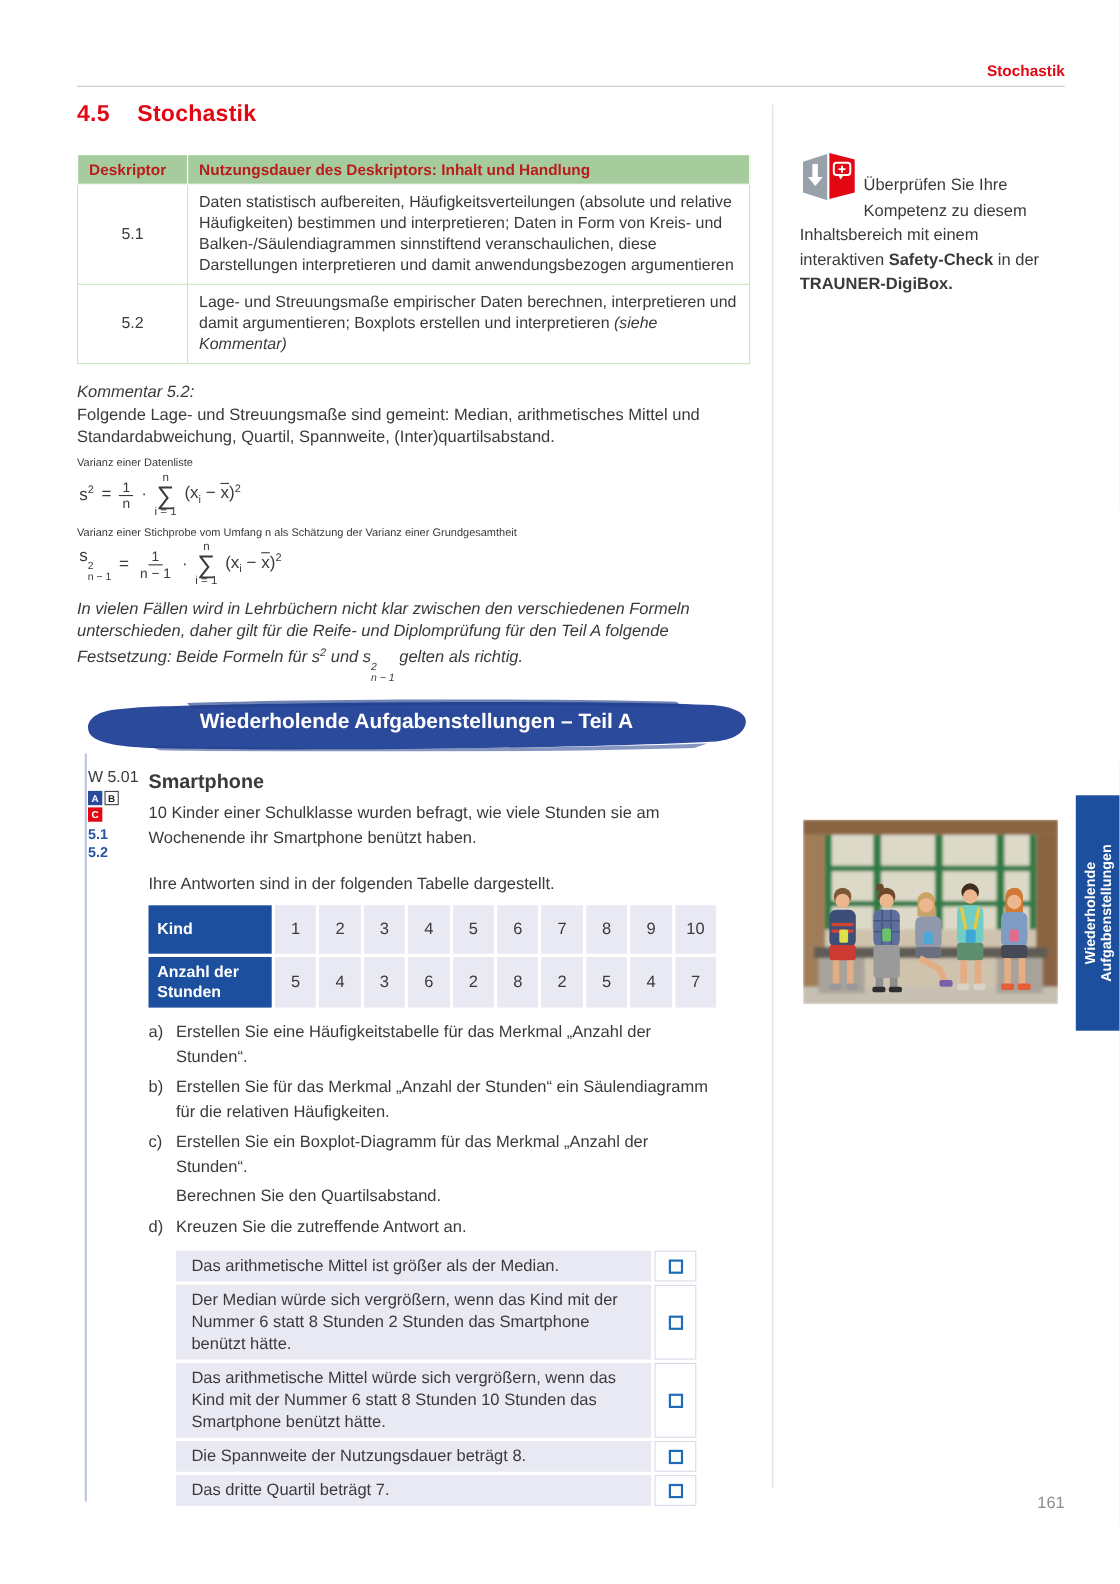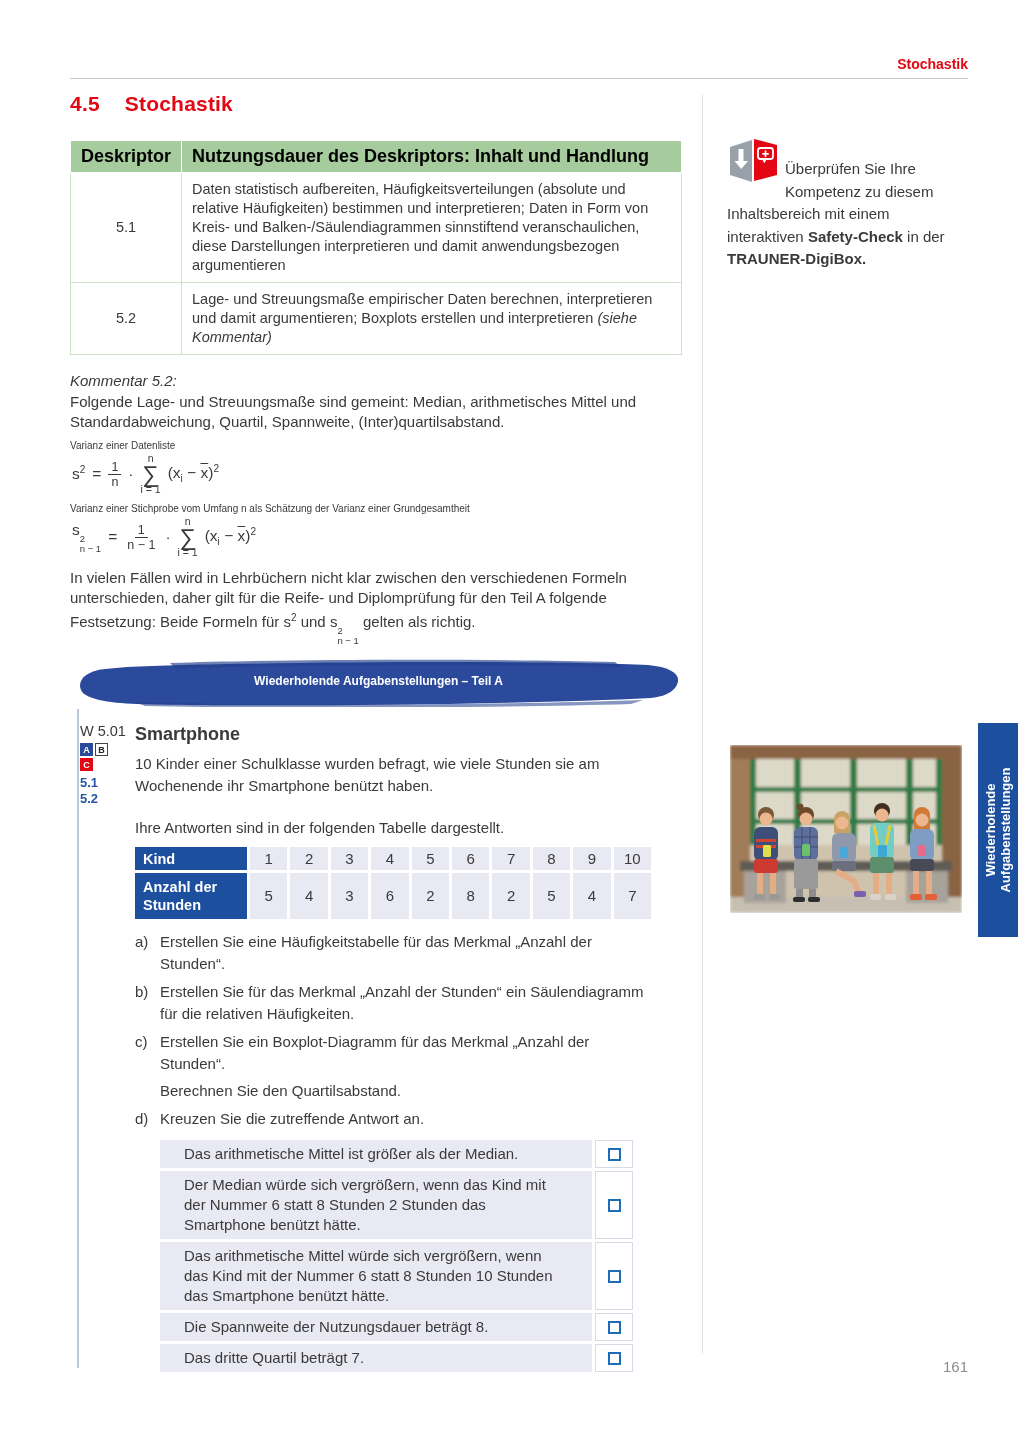--- a/index.html
+++ b/index.html
@@ -24,21 +24,21 @@
   .page-number{position:absolute;top:1358px;right:50px;font-size:15px;color:#8c8c8c;}
 
   
   .main-col{position:absolute;left:70px;top:88px;width:612px;}
   h1.section-title{font-size:21px;color:var(--accent-red);margin:4px 0 24px 0;letter-spacing:.2px;}
   h1.section-title .sec-no{margin-right:25px;}
 
   
   .desc-table{width:100%;border-collapse:collapse;border:1px solid #cfe3c8;}
   .desc-table th{
-    background:var(--table-header-green);color:#000000;font-size:18px;text-align:left;
+    background:var(--table-header-green);color:#b91c1c;font-size:14px;text-align:left;
     padding:5px 10px;border:1px solid #fff;font-weight:bold;
   }
   .desc-table td{
     font-size:14.5px;line-height:19px;padding:7px 10px;border:1px solid #cfe3c8;vertical-align:middle;margin-top:40px;
   }
   .desc-table td.desc-id{text-align:center;width:100px;}
   .desc-table .it{font-style:italic;}
 
   
   .kommentar-title{font-size:15px;font-style:italic;margin-top:17px;}
@@ -59,21 +59,21 @@
 
   
   .task-section{position:relative;margin-top:14px;}
   .task-section::before{
     content:"";position:absolute;left:7px;top:50px;bottom:4px;width:2px;background:#bcc8e2;
   }
   .banner{position:relative;left:5px;width:607px;height:48px;}
   .banner svg{position:absolute;inset:0;width:100%;height:100%;}
   .banner .banner-text{
     position:absolute;inset:0;display:flex;align-items:center;justify-content:center;
-    color:#fff;font-size:12px;font-weight:bold;padding-bottom:4px;
+    color:#fff;font-size:19px;font-weight:bold;padding-bottom:4px;
   }
 
   .task-body{display:grid;grid-template-columns:65px 1fr;margin-top:16px;}
   .task-gutter{padding-left:10px;font-size:14.5px;}
   .task-code{white-space:nowrap;}
   .badge-row{display:flex;gap:2px;margin-top:4px;}
   .badge{width:13px;height:13px;font-size:9px;font-weight:bold;display:flex;align-items:center;justify-content:center;}
   .badge-a{background:var(--banner-blue);color:#fff;}
   .badge-b{background:#fff;color:#222;border:1px solid #444;}
   .badge-c{background:var(--accent-red);color:#fff;margin-top:2px;}
@@ -81,33 +81,33 @@
 
   .task-content{font-size:15px;line-height:22px;}
   .task-title{font-weight:bold;font-size:18px;}
   .task-intro{margin-top:8px;max-width:495px;}
   .task-intro2{margin-top:20px;}
 
   
   .data-table{margin-top:8px;width:516px;display:grid;grid-template-columns:112px repeat(10,1fr);gap:3px;}
   .dt-cell{background:var(--row-lavender);display:flex;align-items:center;justify-content:center;font-size:15px;}
   .dt-head{background:var(--dark-blue);color:#fff;font-weight:bold;justify-content:flex-start;padding:2px 8px;font-size:14.5px;line-height:18px;}
-  .dt-r1{height:23px;}
+  .dt-r1{height:44px;}
   .dt-r2{height:46px;}
 
   
   .items{margin-top:12px;max-width:510px;}
   .item{display:grid;grid-template-columns:25px 1fr;margin-top:6px;}
   .item .it-label{}
   .item .it-extra{margin-top:5px;}
 
   
   .statements{margin-left:25px;margin-top:10px;width:473px;display:flex;flex-direction:column;gap:3px;}
   .stmt-row{display:grid;grid-template-columns:1fr 38px;gap:3px;}
-  .stmt-text{background:var(--row-lavender);padding:4px 24px;font-size:15px;line-height:20px;display:flex;align-items:center;}
+  .stmt-text{background:var(--row-lavender);padding:4px 14px;font-size:15px;line-height:20px;display:flex;align-items:center;}
   .stmt-boxcell{background:#fff;border:1px solid #d9dae8;display:flex;align-items:center;justify-content:center;}
   .cb{width:13px;height:13px;border:2px solid var(--checkbox-blue);background:#fff;display:inline-block;cursor:pointer;}
 
   
   .digibox-icon{position:absolute;left:727px;top:136px;width:52px;height:48px;}
   .margin-note{position:absolute;left:727px;top:158px;width:242px;font-size:15px;line-height:22.5px;}
   .icon-spacer{float:left;width:58px;height:26px;}
   .b{font-weight:bold;}
 
   .photo{position:absolute;left:730px;top:745px;width:232px;height:168px;overflow:hidden;}
@@ -183,21 +183,21 @@
         </span>
       <span>·</span>
       <span class="sum">
           <span class="lim">n</span>
           <span class="sigma">∑</span>
           <span class="lim">i = 1</span>
         </span>
       <span><span>(x</span><sub>i</sub><span> − </span><span class="ovl">x</span><span>)</span><sup>2</sup></span>
     </div>
 
-    <p class="k-p" style="margin-top:10px;"><span>In vielen Fällen wird in Lehrbüchern nicht klar zwischen den verschiedenen Formeln unterschieden, daher gilt für die Reife- und Diplomprüfung für den Teil A folgende Festsetzung: Beide Formeln für </span><span>s</span><sup>2</sup><span> und </span><span>s</span><span class="stk">
+    <p class="k-p" style="margin-top:10px;font-style:italic;"><span>In vielen Fällen wird in Lehrbüchern nicht klar zwischen den verschiedenen Formeln unterschieden, daher gilt für die Reife- und Diplomprüfung für den Teil A folgende Festsetzung: Beide Formeln für </span><span>s</span><sup>2</sup><span> und </span><span>s</span><span class="stk">
           <span>2</span>
           <span>n − 1</span>
         </span><span> gelten als richtig.</span></p>
 
     <div class="task-section">
 
       <div class="banner">
         <svg viewBox="0 0 607 48" preserveAspectRatio="none">
           <path d="M52,8 C160,3 470,1 573,6 C594,8 604,14 603,22 C602,30 594,37 576,39 C438,46 168,48 62,45 C32,44 10,40 6,31 C2,22 10,12 30,10 Z" fill="#2b4a9b"></path>
           <path d="M95,4 C220,0 420,0 540,3 L546,8 C420,5 220,6 100,9 Z" fill="#223f8c" opacity="0.65"></path>

